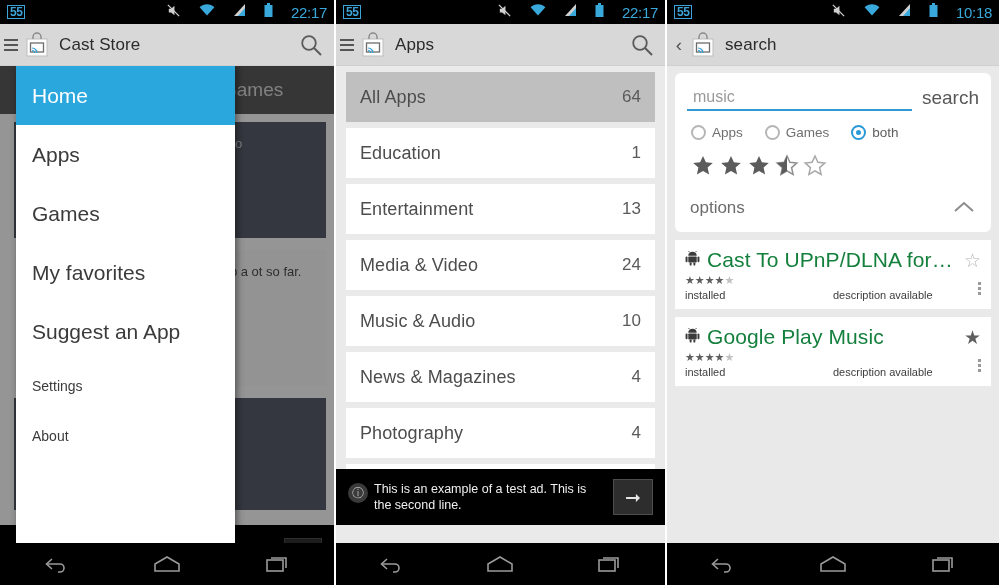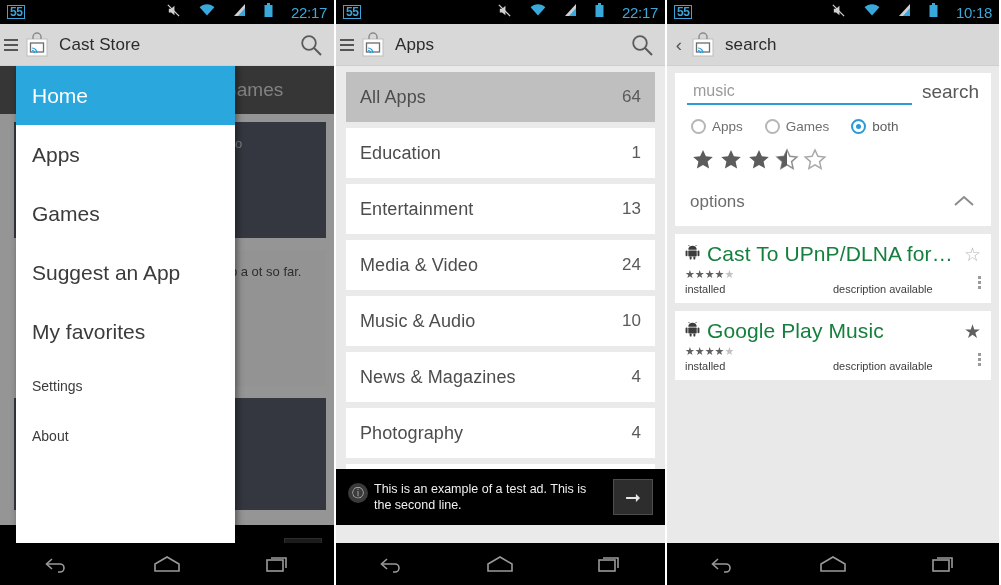--- a/index.html
+++ b/index.html
@@ -102,21 +102,21 @@
   }
   .ad-text { color:#efefef; font-size:12.5px; line-height:16px; flex:1; padding-right:6px;}
   .ad-arrow {
     width:40px; height:36px; background:#2d2d2d; border:1px solid #4d4d4d; margin-right:12px;
     display:flex; align-items:center; justify-content:center; color:#e6e6e6; font-size:19px; flex:0 0 auto;
   }
 
   
   .p3-body { height:519px; background:#e9e9e9; padding:7px 8px 0 8px; }
   .card { background:#ffffff; margin-bottom:8px; }
-  .search-card { padding:8px 12px 2px 12px; }
+  .search-card { padding:14px 12px 2px 12px;border-radius:6px; }
   .search-row { display:flex; align-items:flex-end; gap:10px; }
   .search-field { flex:1; border-bottom:2px solid #2f9bd4; padding:0 2px 3px 6px; }
   .search-field-val { font-size:16px; color:#9a9a9a; }
   .search-go { font-size:19px; color:#585858; padding-bottom:2px; }
   .radio-row { display:flex; align-items:center; gap:22px; margin-top:14px; padding-left:4px;}
   .radio { display:flex; align-items:center; gap:6px; font-size:13.5px; color:#6f6f6f;}
   .radio .dot { width:15px; height:15px; border-radius:50%; border:2px solid #b6b6b6; position:relative; }
   .radio.on .dot { border-color:#2a9ad6; }
   .radio.on .dot::after {
     content:""; position:absolute; inset:3px; border-radius:50%; background:#2a9ad6;
@@ -241,24 +241,24 @@
         <div class="drw-item big active">
             <span>Home</span>
           </div>
         <div class="drw-item big">
             <span>Apps</span>
           </div>
         <div class="drw-item big">
             <span>Games</span>
           </div>
         <div class="drw-item big">
+            <span>My favorites</span>
+          </div>
+        <div class="drw-item big">
             <span>Suggest an App</span>
-          </div>
-        <div class="drw-item big">
-            <span>My favorites</span>
           </div>
         <div class="drw-item small">
             <span>Settings</span>
           </div>
         <div class="drw-item small">
             <span>About</span>
           </div>
       </div>
     </div>
 

